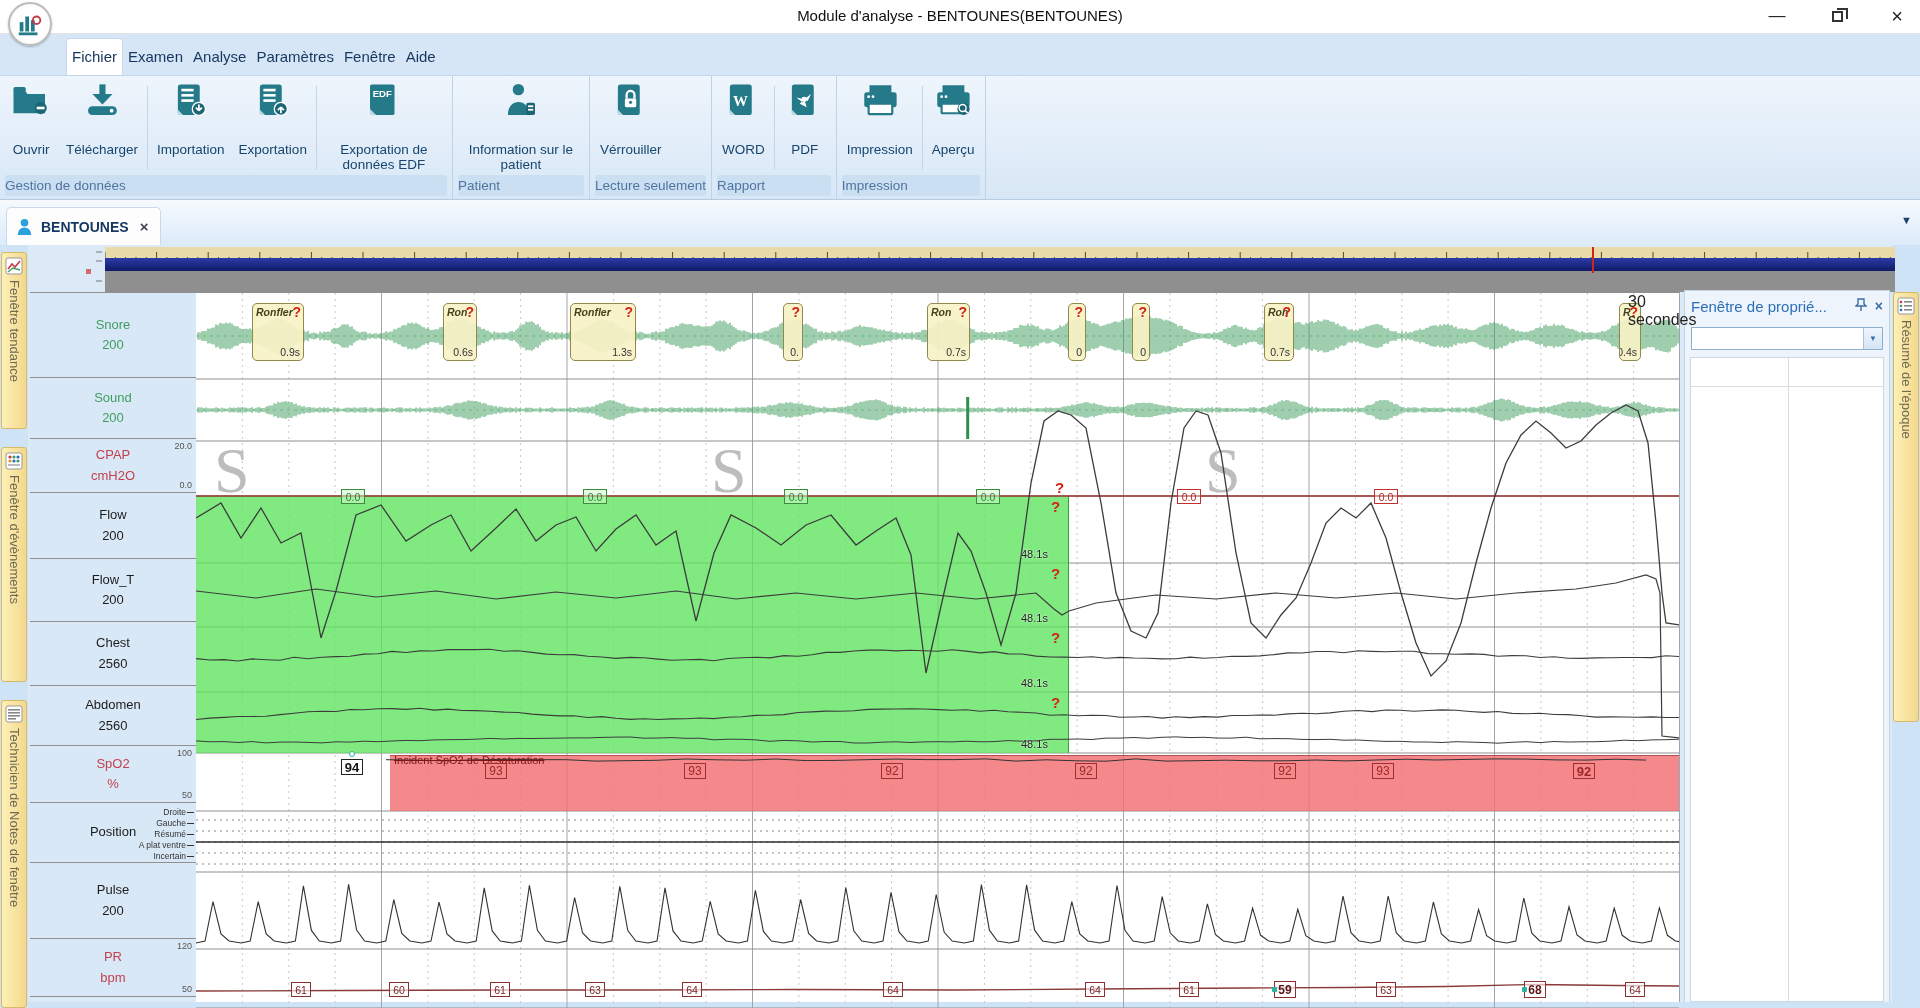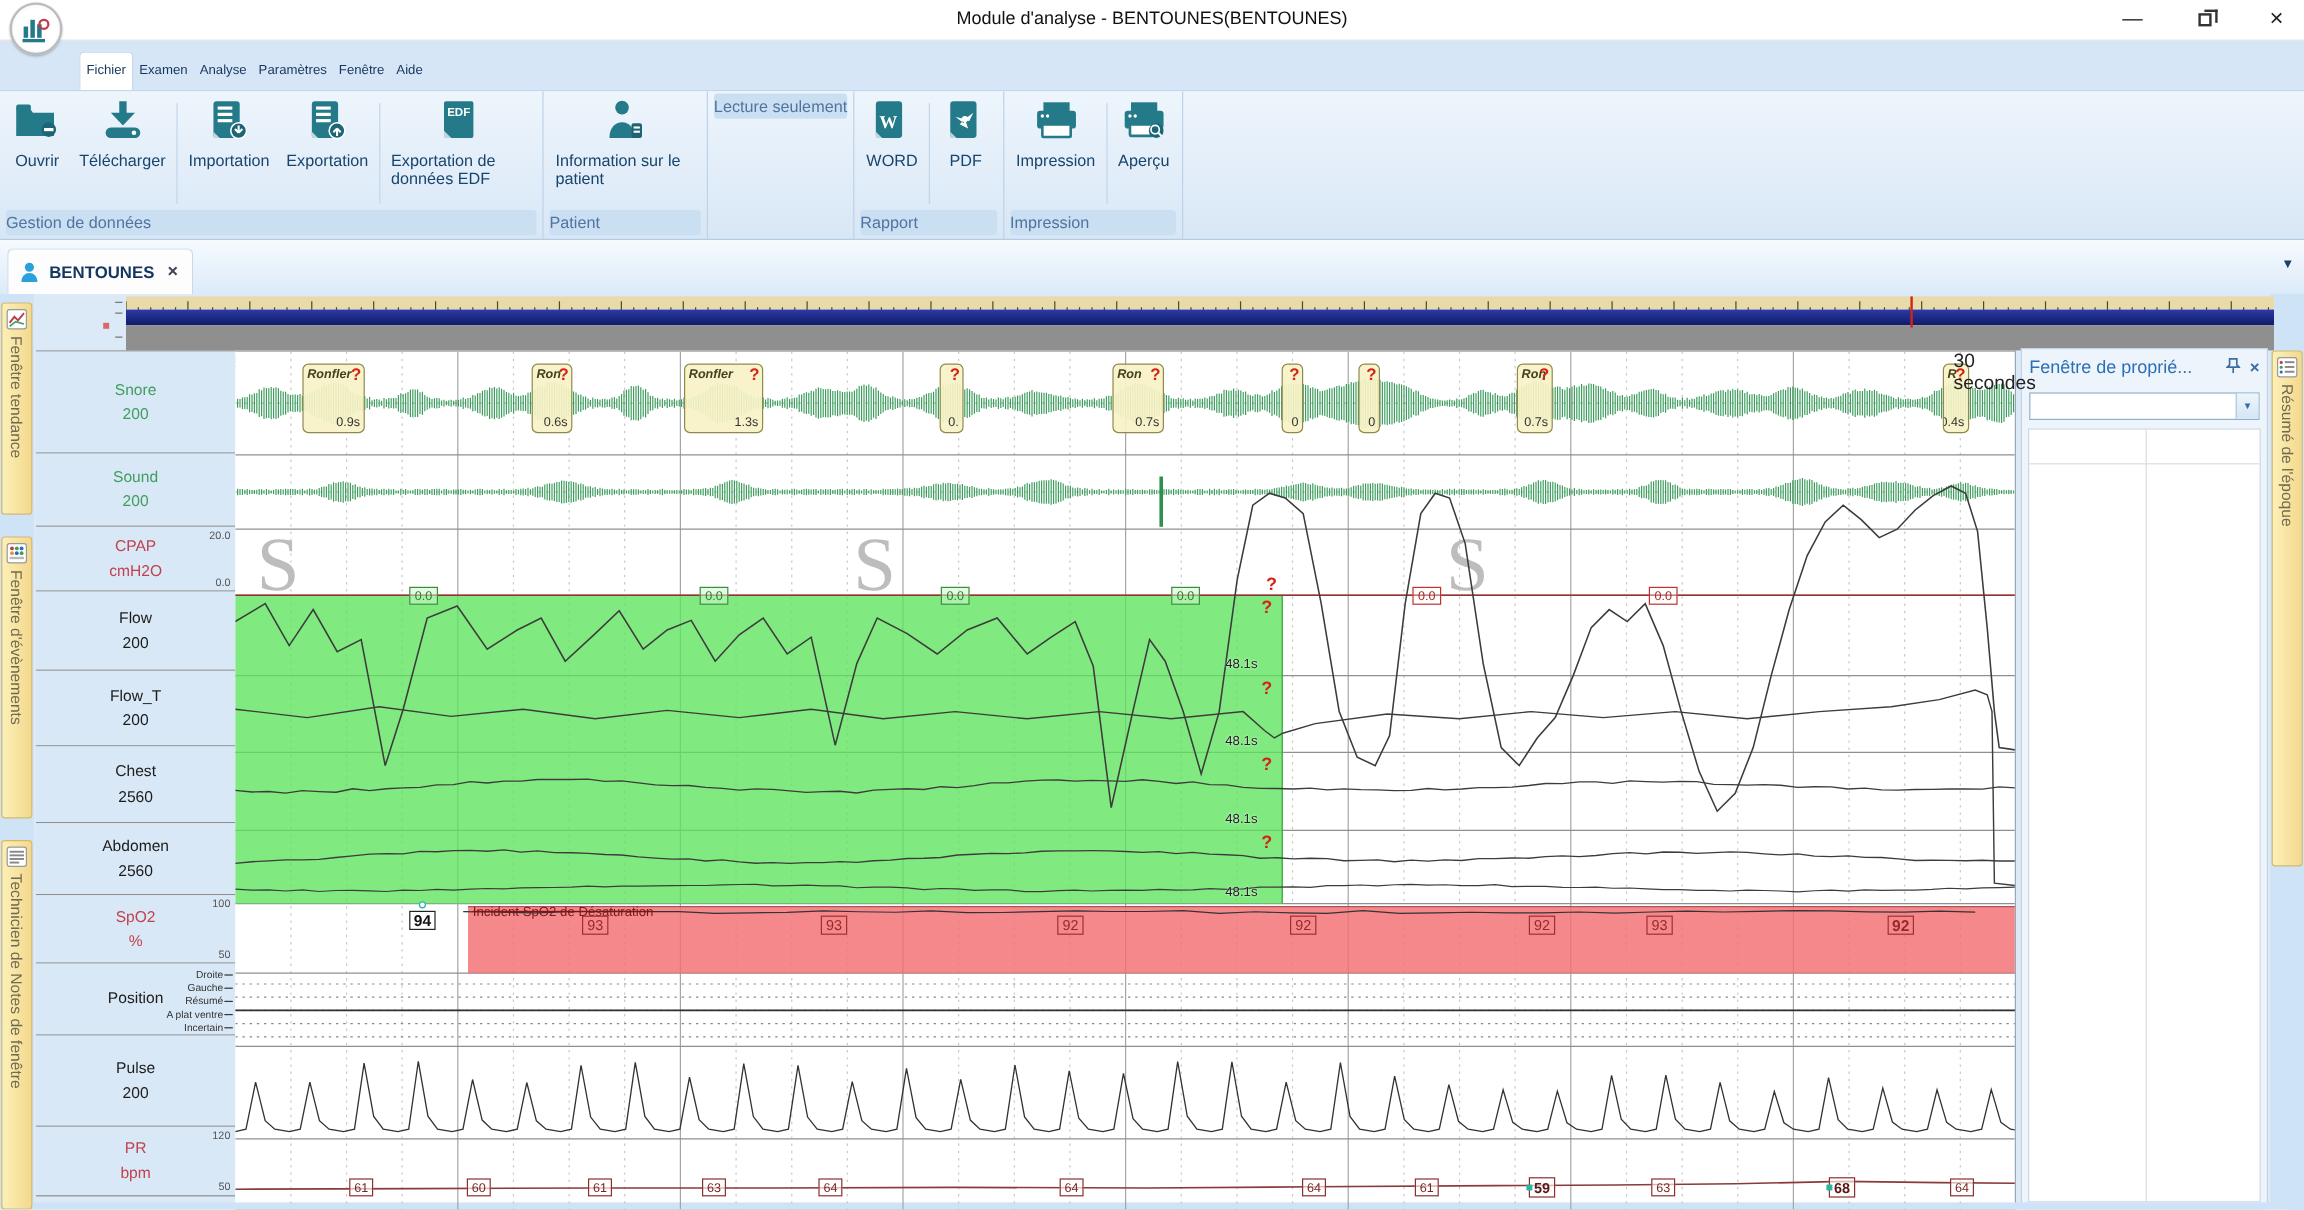--- a/index.html
+++ b/index.html
@@ -16,32 +16,32 @@
   .restore-glyph{width:11px;height:11px;border:2px solid #333;position:relative;background:#fff;}
   .restore-glyph:before{content:'';position:absolute;left:3px;top:-5px;width:9px;height:9px;
     border:2px solid #333;border-left:none;border-bottom:none;}
   .appicon{position:absolute;left:8px;top:2px;width:44px;height:44px;border-radius:50%;
     background:radial-gradient(#ffffff 60%,#e8e8e8);border:2px solid #bbb;box-shadow:0 1px 2px rgba(0,0,0,.25);
     z-index:50;display:flex;align-items:center;justify-content:center;}
 
   
   .menubar{position:absolute;left:0;top:34px;width:1920px;height:42px;background:#d6e6f7;
     display:flex;align-items:flex-end;padding-left:66px;border-bottom:1px solid #c3d7ec;}
-  .mtab{padding:9px 5px 10px;font-size:11px;color:#17365d;cursor:pointer;}
+  .mtab{padding:9px 5px 10px;font-size:15px;color:#17365d;cursor:pointer;}
   .mtab.active{background:#fff;border:1px solid #c6d8ec;border-bottom:none;
     border-radius:4px 4px 0 0;color:#17365d;}
 
   
   .ribbon{position:absolute;left:0;top:76px;width:1920px;height:124px;
     background:linear-gradient(#eef5fc,#d8e7f6);border-bottom:1px solid #b5cbe2;display:flex;}
   .rgroup{display:flex;flex-direction:column;border-right:1px solid #bed2e8;padding:0 3px;}
   .rbtns{display:flex;align-items:flex-start;flex:1;padding-top:4px;}
   .rbtn{display:flex;flex-direction:column;align-items:center;padding:0 7px;cursor:pointer;}
   .rbtn svg{width:42px;height:42px;}
-  .rlabel{font-size:13.5px;color:#17456e;line-height:1.12;max-width:116px;margin-top:4px;}
+  .rlabel{font-size:13.5px;color:#17456e;text-align:center;line-height:1.12;max-width:116px;margin-top:20px;}
   .bsep{width:1px;background:#c2d6ea;height:84px;margin:6px 2px 0;}
   .rglabel{height:21px;margin:2px 2px 3px;background:#cbdff2;border-radius:3px;
     text-align:left;font-size:13.5px;color:#50749f;line-height:21px;}
 
   
   .doctabrow{position:absolute;left:0;top:200px;width:1920px;height:45px;
     background:linear-gradient(#f6fafe,#dcebfa);}
   .doctab{position:absolute;left:6px;bottom:0;height:38px;background:#fdfdfd;
     border:1px solid #c9d9ea;border-bottom:none;border-radius:5px 5px 0 0;
     display:flex;align-items:center;padding:0 12px 0 8px;gap:7px;cursor:pointer;}
@@ -232,20 +232,32 @@
             <rect x="30" y="26" width="10" height="14" rx="2" fill="#1c6575"></rect>
             <rect x="32" y="29" width="6" height="2" fill="#fff"></rect>
             <rect x="32" y="33" width="6" height="2" fill="#fff"></rect>
           </svg>
           <div class="rlabel">Information sur le patient</div>
         </div>
       </div>
       <div class="rglabel">Patient</div>
     </div>
     <div class="rgroup">
+      <div class="rbtns">
+        <div class="rbtn">
+          <svg viewBox="0 0 48 48" width="42" height="42">
+            <rect x="9" y="5" width="25" height="35" rx="3" fill="#257a8a"></rect>
+            <path d="M9 34l6 6h-6z" fill="#bcd8de"></path>
+            <path d="M19 21v-4a4.5 4.5 0 019 0v4" stroke="#fff" stroke-width="2.6" fill="none"></path>
+            <rect x="17" y="21" width="13" height="10" rx="1.5" fill="#fff"></rect>
+            <circle cx="23.5" cy="25.5" r="1.8" fill="#257a8a"></circle>
+          </svg>
+          <div class="rlabel">Vérrouiller</div>
+        </div>
+      </div>
       <div class="rglabel">Lecture seulement</div>
     </div>
     <div class="rgroup">
       <div class="rbtns">
         <div class="rbtn">
           <svg viewBox="0 0 48 48" width="42" height="42">
             <rect x="9" y="5" width="25" height="35" rx="3" fill="#257a8a"></rect>
             <path d="M9 34l6 6h-6z" fill="#bcd8de"></path>
             <text x="21" y="30" font-size="17" font-weight="bold" fill="#fff" text-anchor="middle" font-family="Liberation Serif,serif">W</text>
           </svg>

